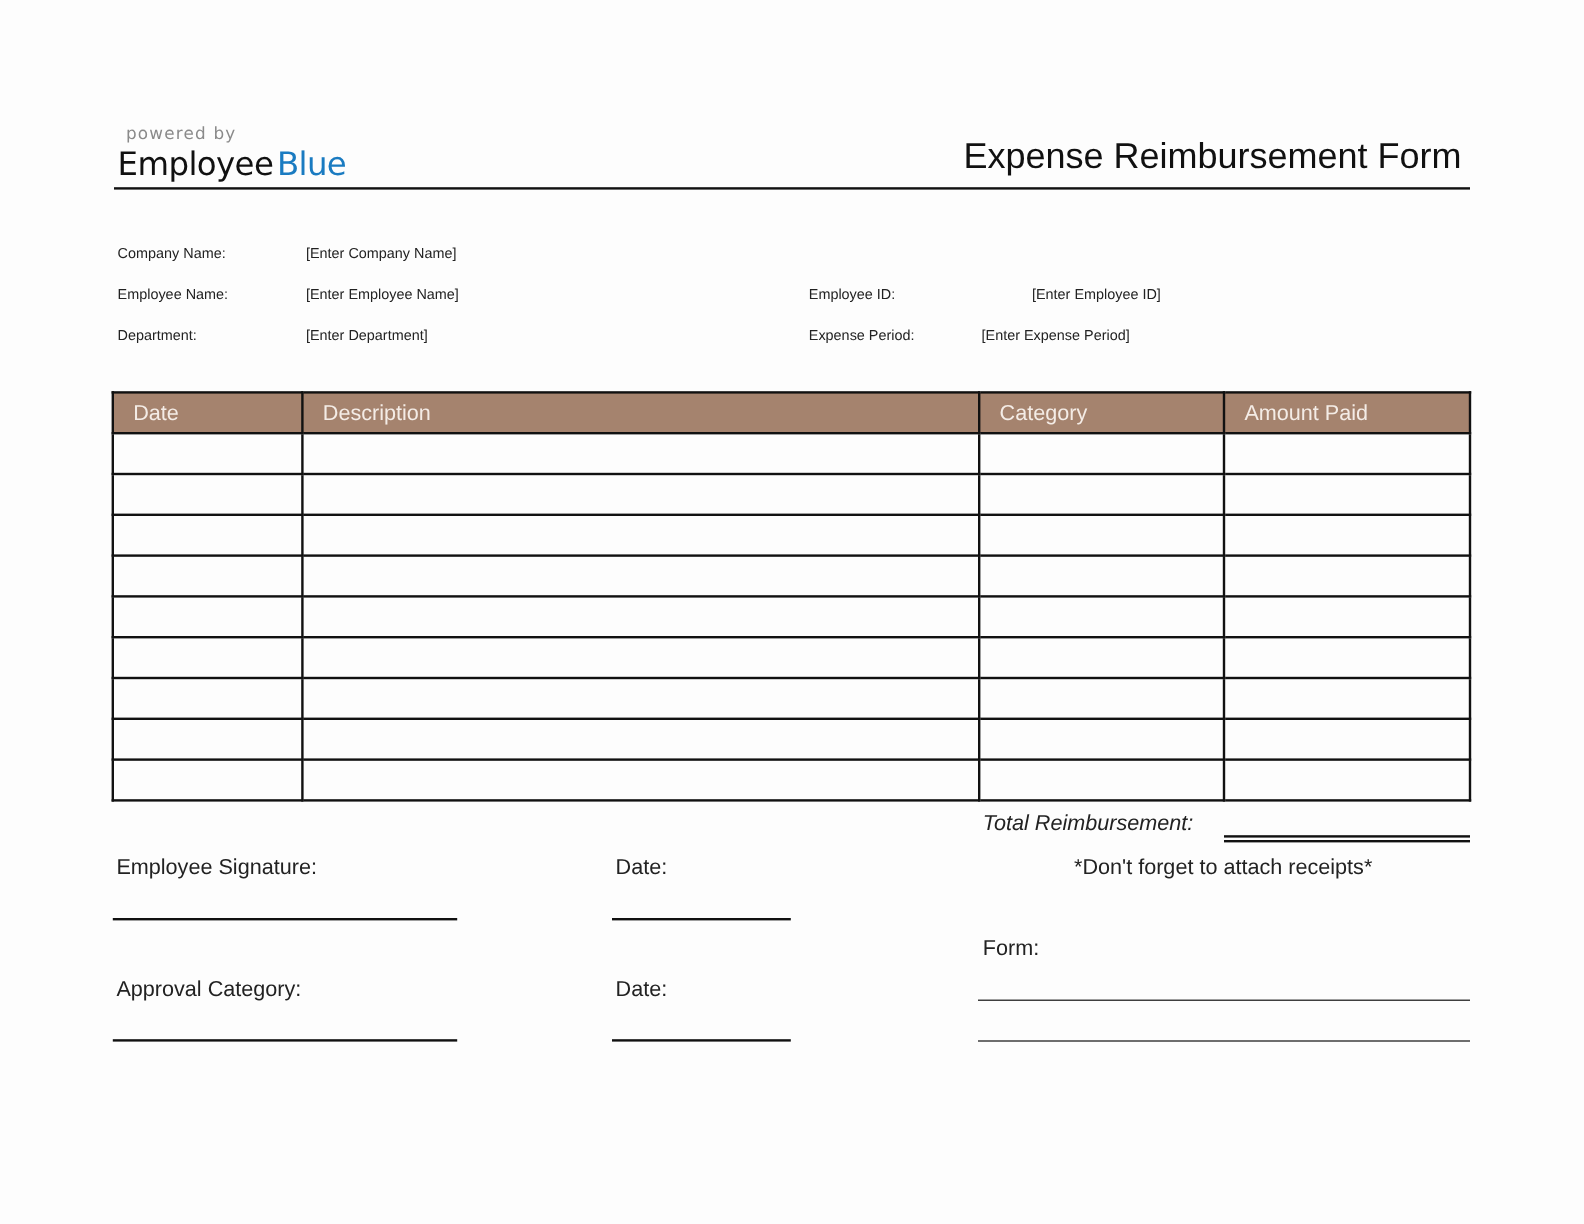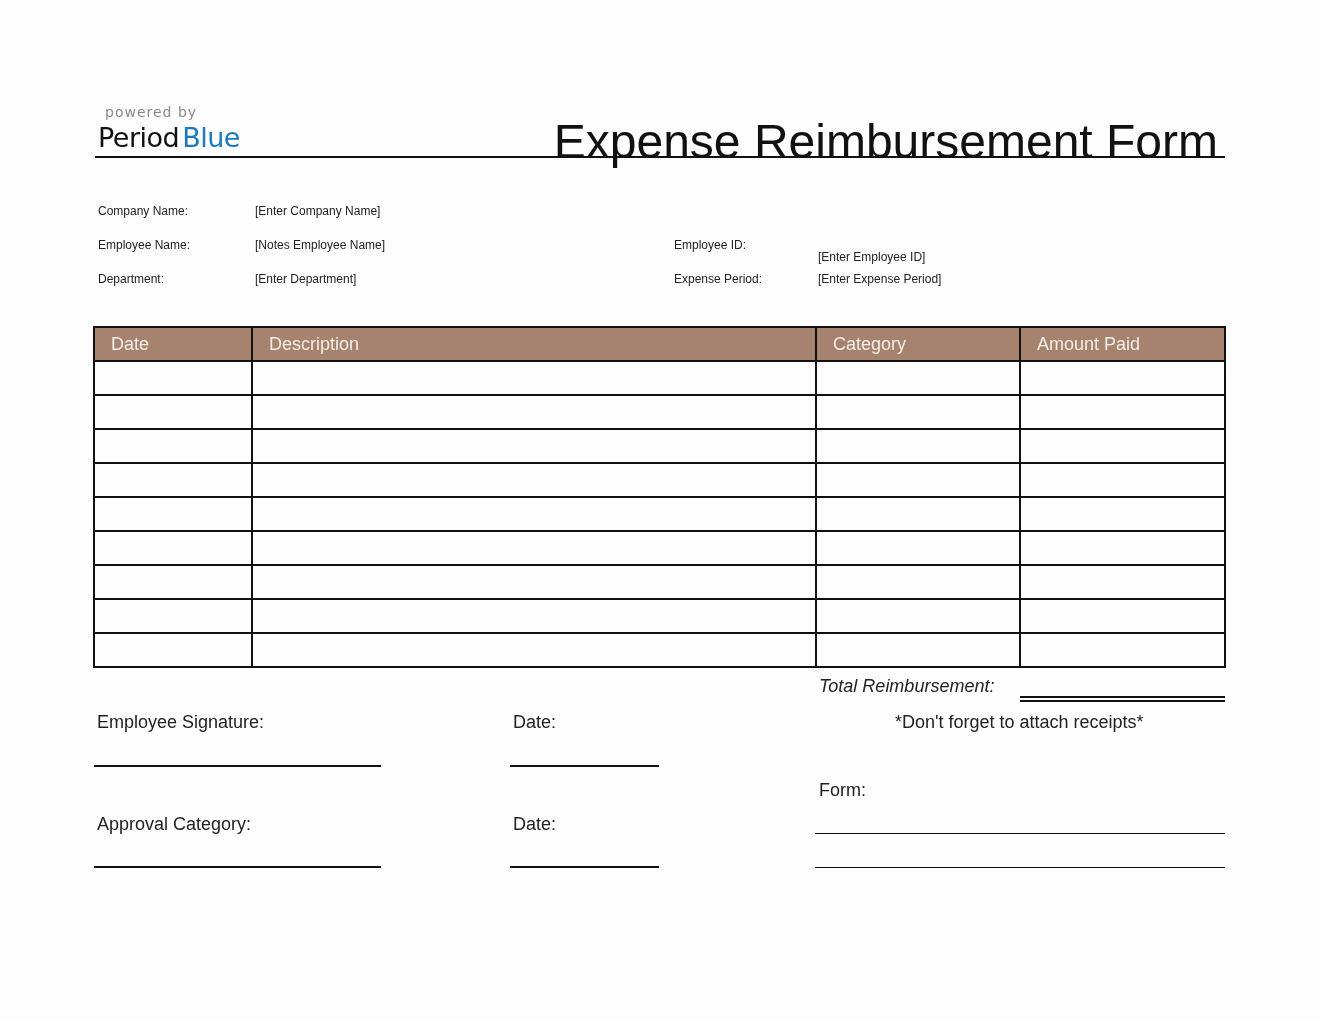--- a/index.html
+++ b/index.html
@@ -2,54 +2,54 @@
 <html><head>
   <meta charset="utf-8">
   <style>
     * { margin: 0; padding: 0; box-sizing: border-box; }
     html, body { width: 1320px; height: 1020px; background: #fdfdfd; overflow: hidden; }
     body { position: relative; font-family: "Liberation Sans", "DejaVu Sans", sans-serif; color: #1a1a1a; }
     .abs { position: absolute; }
     .powered { left: 105px; top: 104px; font-family: "DejaVu Sans", sans-serif; font-size: 14px; color: #8a8a8a; letter-spacing: 1px; }
     .logo { left: 98px; top: 122px; font-family: "DejaVu Sans", sans-serif; font-size: 27px; color: #111; letter-spacing: -0.5px; }
     .logo .blue { color: #1a7bc1; margin-left: 3px; }
-    .title { right: 102px; top: 114px; font-size: 48px; color: #111; white-space: nowrap; }
+    .title { right: 102px; top: 114px; font-size: 30px; color: #111; white-space: nowrap; }
     .header-rule { left: 95px; top: 156px; width: 1130px; height: 2px; background: #111; }
     .info { font-size: 12px; color: #222; white-space: nowrap; }
     table.grid { position: absolute; left: 93px; top: 326px; width: 1133px; border-collapse: collapse; }
     table.grid th, table.grid td { border: 2px solid #111; height: 34px; }
     table.grid th { background: #a5836e; color: #f4ece6; font-weight: normal; text-align: left; font-size: 18px; padding-left: 16px; height: 34px; }
     table.grid th.c-date { width: 158px; margin-top: 40px; }
     table.grid th.c-desc { width: 564px; padding-left: 16px; }
     table.grid th.c-cat { width: 204px; }
     table.grid th.c-amt { width: 205px; margin-top: 17px; }
     table.grid td { background: #fdfdfd; }
     .label { font-size: 18px; color: #222; white-space: nowrap; }
     .line { position: absolute; height: 2px; background: #111; }
     .dbl { position: absolute; left: 1020px; width: 205px; top: 696px; height: 6px; border-top: 2px solid #111; border-bottom: 2px solid #111; }
   </style>
 </head>
 <body>
 
 <div class="abs powered">powered by</div>
-<div class="abs logo"><span>Period</span><span class="blue">Blue</span></div>
+<div class="abs logo"><span>Employee</span><span class="blue">Blue</span></div>
 <div class="abs title">Expense Reimbursement Form</div>
 <div class="abs header-rule"></div>
 
 <div class="abs info" style="left:98px;top:204px;">Company Name:</div>
 <div class="abs info" style="left:255px;top:204px;">[Enter Company Name]</div>
 
 <div class="abs info" style="left:98px;top:238px;">Employee Name:</div>
-<div class="abs info" style="left:255px;top:238px;">[Notes Employee Name]</div>
+<div class="abs info" style="left:255px;top:238px;">[Enter Employee Name]</div>
 
 <div class="abs info" style="left:98px;top:272px;">Department:</div>
 <div class="abs info" style="left:255px;top:272px;">[Enter Department]</div>
 
 <div class="abs info" style="left:674px;top:238px;">Employee ID:</div>
-<div class="abs info" style="left:818px;top:238px;margin-top:12px;">[Enter Employee ID]</div>
+<div class="abs info" style="left:860px;top:238px;">[Enter Employee ID]</div>
 
 <div class="abs info" style="left:674px;top:272px;">Expense Period:</div>
 <div class="abs info" style="left:818px;top:272px;">[Enter Expense Period]</div>
 
 <table class="grid">
   <thead>
     <tr>
       <th class="c-date">Date</th>
       <th class="c-desc">Description</th>
       <th class="c-cat">Category</th>

